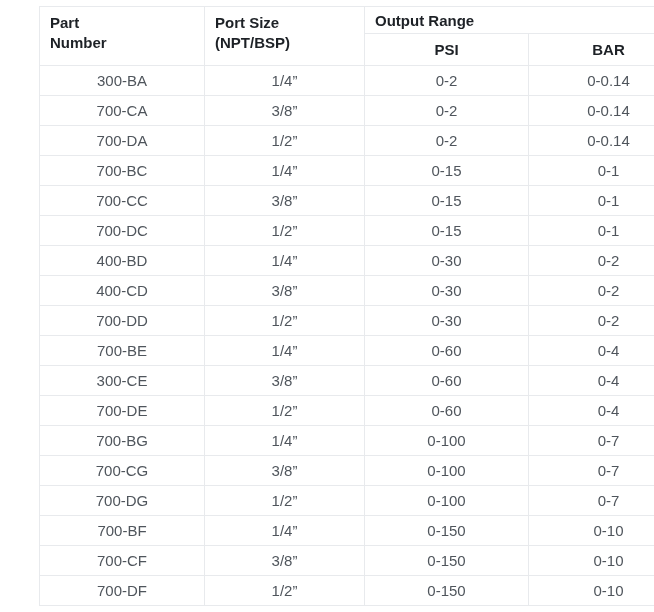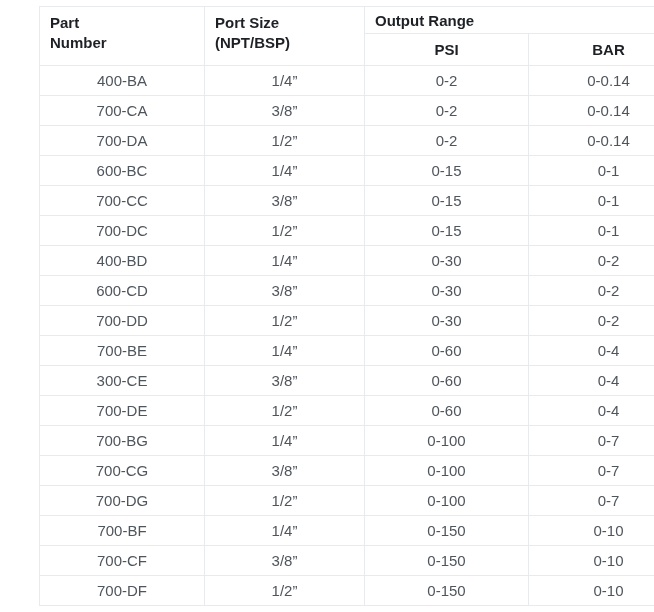--- a/index.html
+++ b/index.html
@@ -78,39 +78,39 @@
 (NPT/BSP)</th>
         <th colspan="2" class="span-head">Output Range</th>
       </tr>
       <tr class="header-sub">
         <th>PSI</th>
         <th>BAR</th>
       </tr>
     </thead>
     <tbody>
         <tr>
-          <td>400-BA</td>
+          <td>300-BA</td>
           <td>1/4”</td>
           <td>0-2</td>
           <td>0-0.14</td>
         </tr>
         <tr>
           <td>700-CA</td>
           <td>3/8”</td>
           <td>0-2</td>
           <td>0-0.14</td>
         </tr>
         <tr>
           <td>700-DA</td>
           <td>1/2”</td>
           <td>0-2</td>
           <td>0-0.14</td>
         </tr>
         <tr>
-          <td>600-BC</td>
+          <td>700-BC</td>
           <td>1/4”</td>
           <td>0-15</td>
           <td>0-1</td>
         </tr>
         <tr>
           <td>700-CC</td>
           <td>3/8”</td>
           <td>0-15</td>
           <td>0-1</td>
         </tr>
@@ -120,21 +120,21 @@
           <td>0-15</td>
           <td>0-1</td>
         </tr>
         <tr>
           <td>400-BD</td>
           <td>1/4”</td>
           <td>0-30</td>
           <td>0-2</td>
         </tr>
         <tr>
-          <td>600-CD</td>
+          <td>400-CD</td>
           <td>3/8”</td>
           <td>0-30</td>
           <td>0-2</td>
         </tr>
         <tr>
           <td>700-DD</td>
           <td>1/2”</td>
           <td>0-30</td>
           <td>0-2</td>
         </tr>

